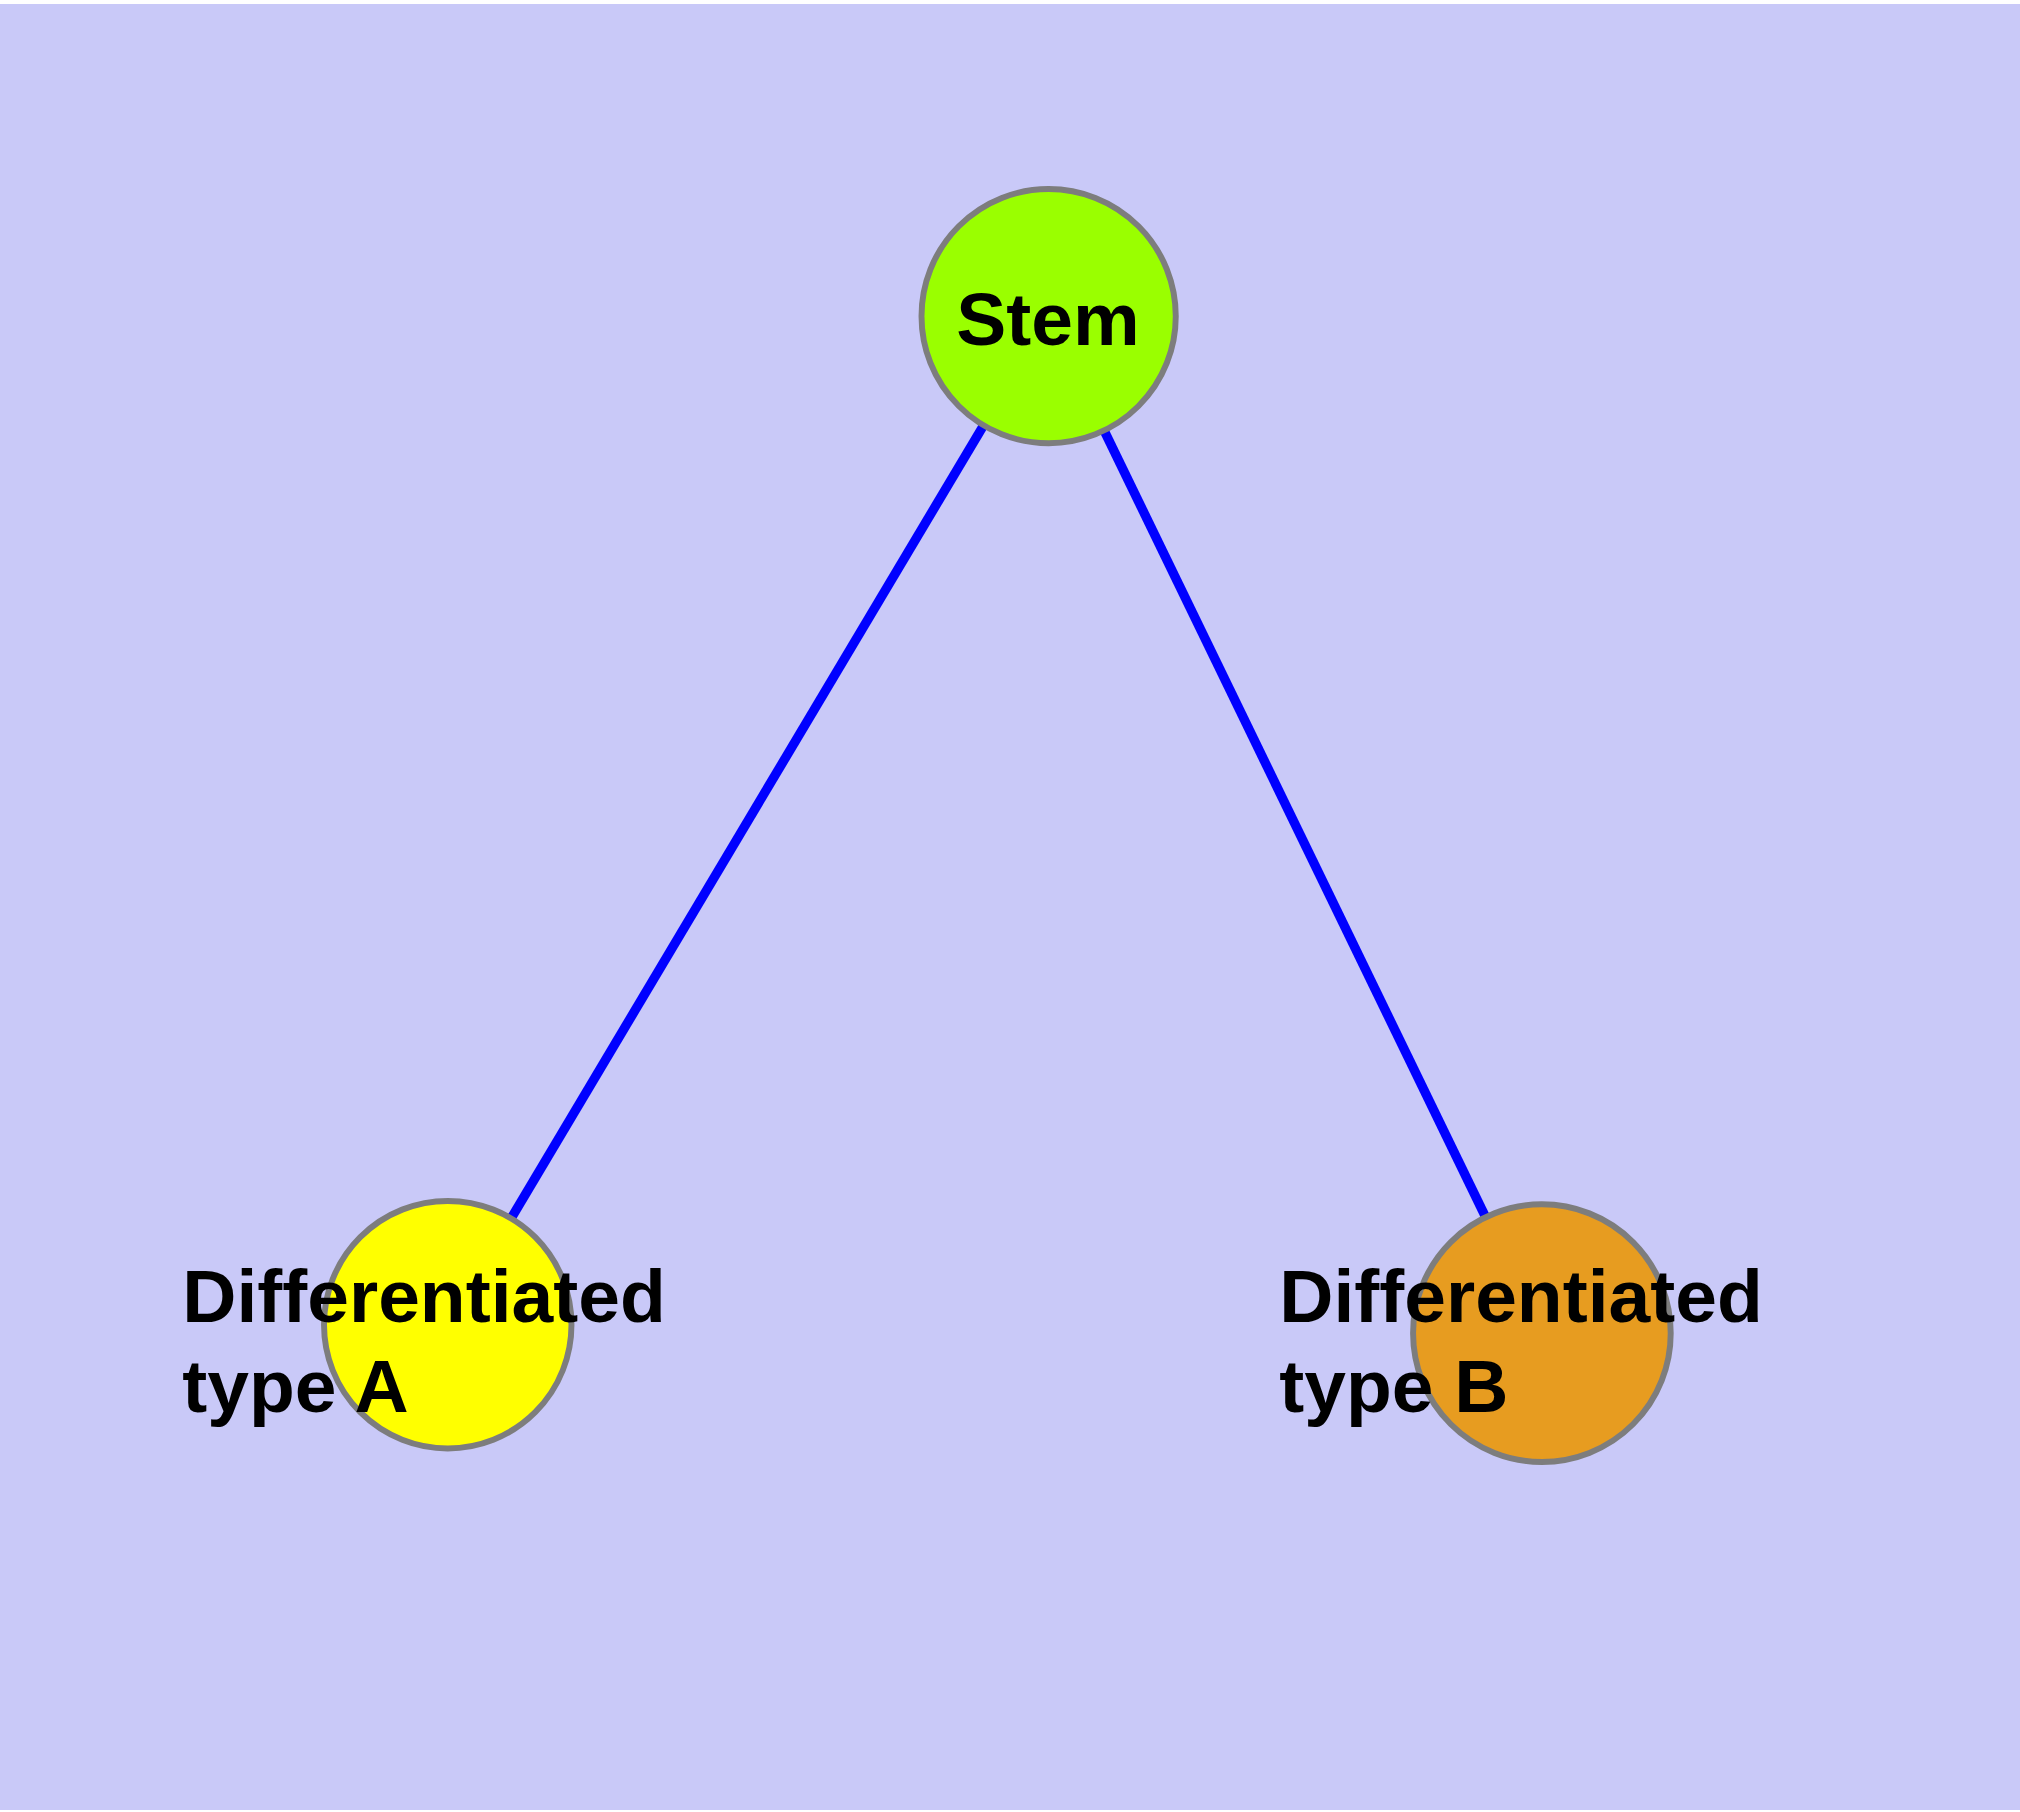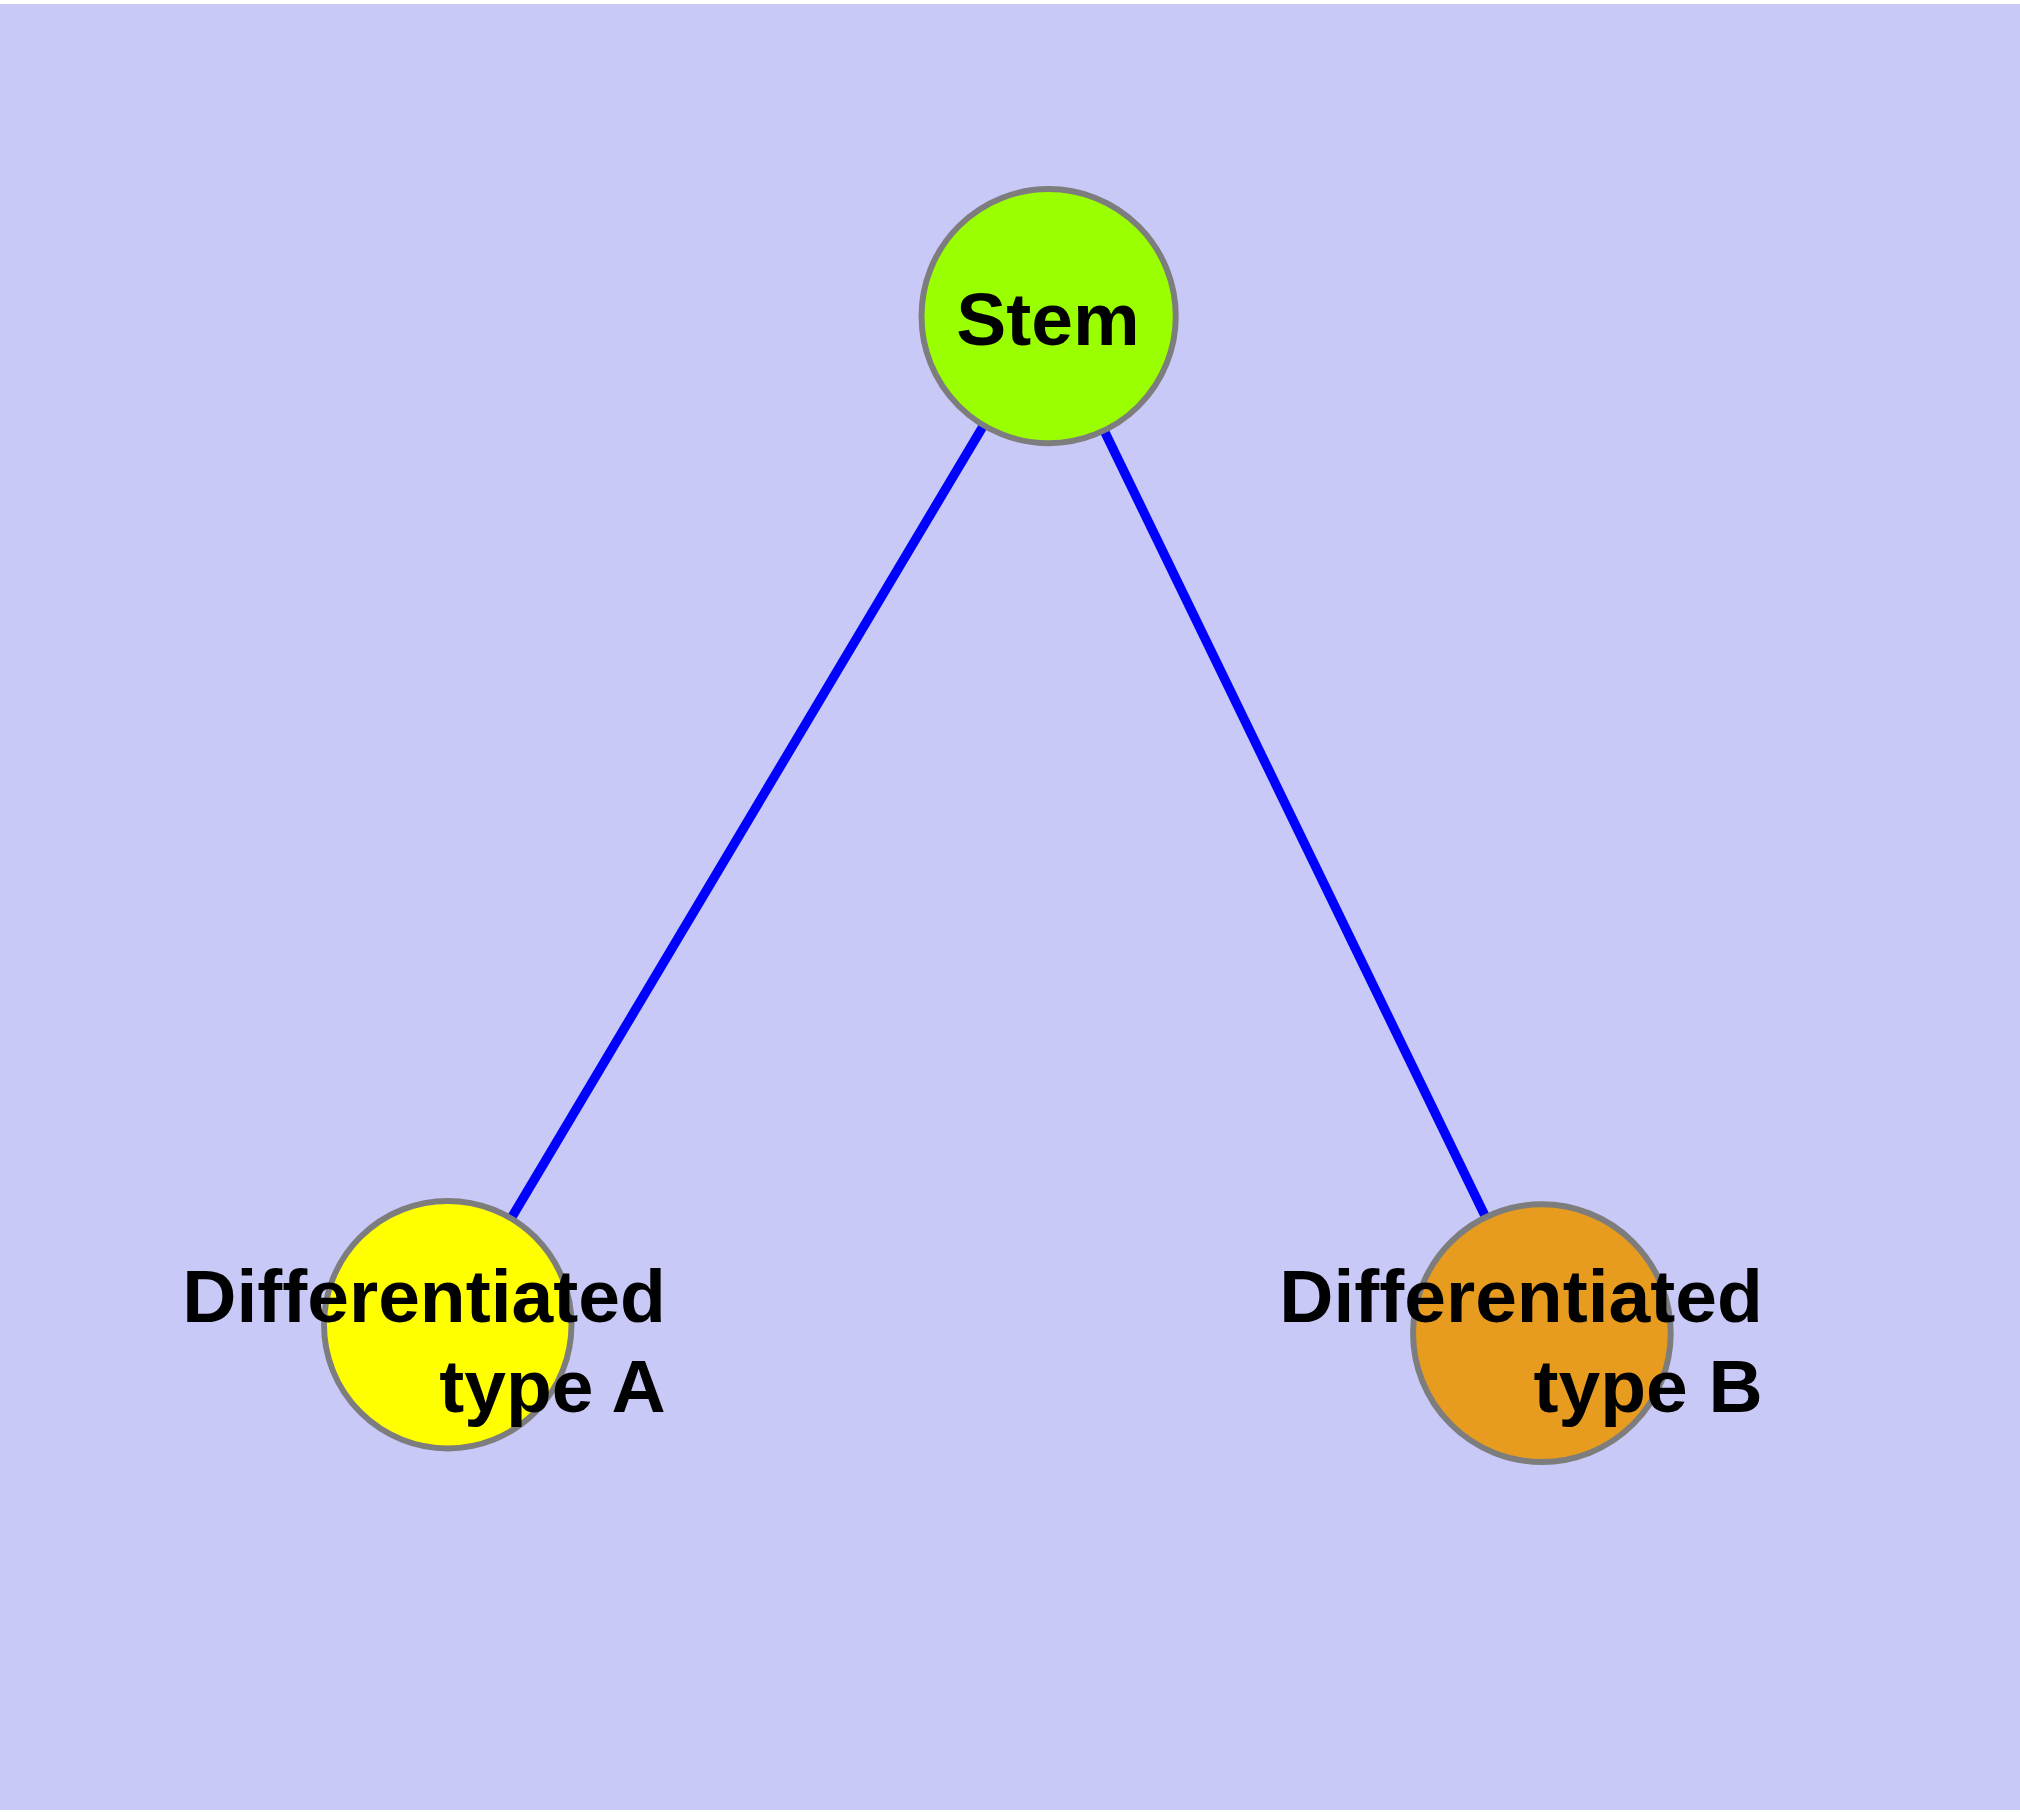--- a/index.html
+++ b/index.html
@@ -27,21 +27,21 @@
     position: absolute;
     left: 0;
     top: 0;
     width: 2021px;
     height: 1812px;
     display: block;
   }
   .node-label {
     position: absolute;
     transform: translate(-50%, -50%);
-    text-align: right;
+    text-align: left;
     white-space: pre-line;
     font-weight: bold;
     font-size: 75px;
     line-height: 1.2;
     color: #000000;
     letter-spacing: 0;
     cursor: default;
     user-select: none;
   }
   .label-stem { left: 1048px; top: 319px; }

